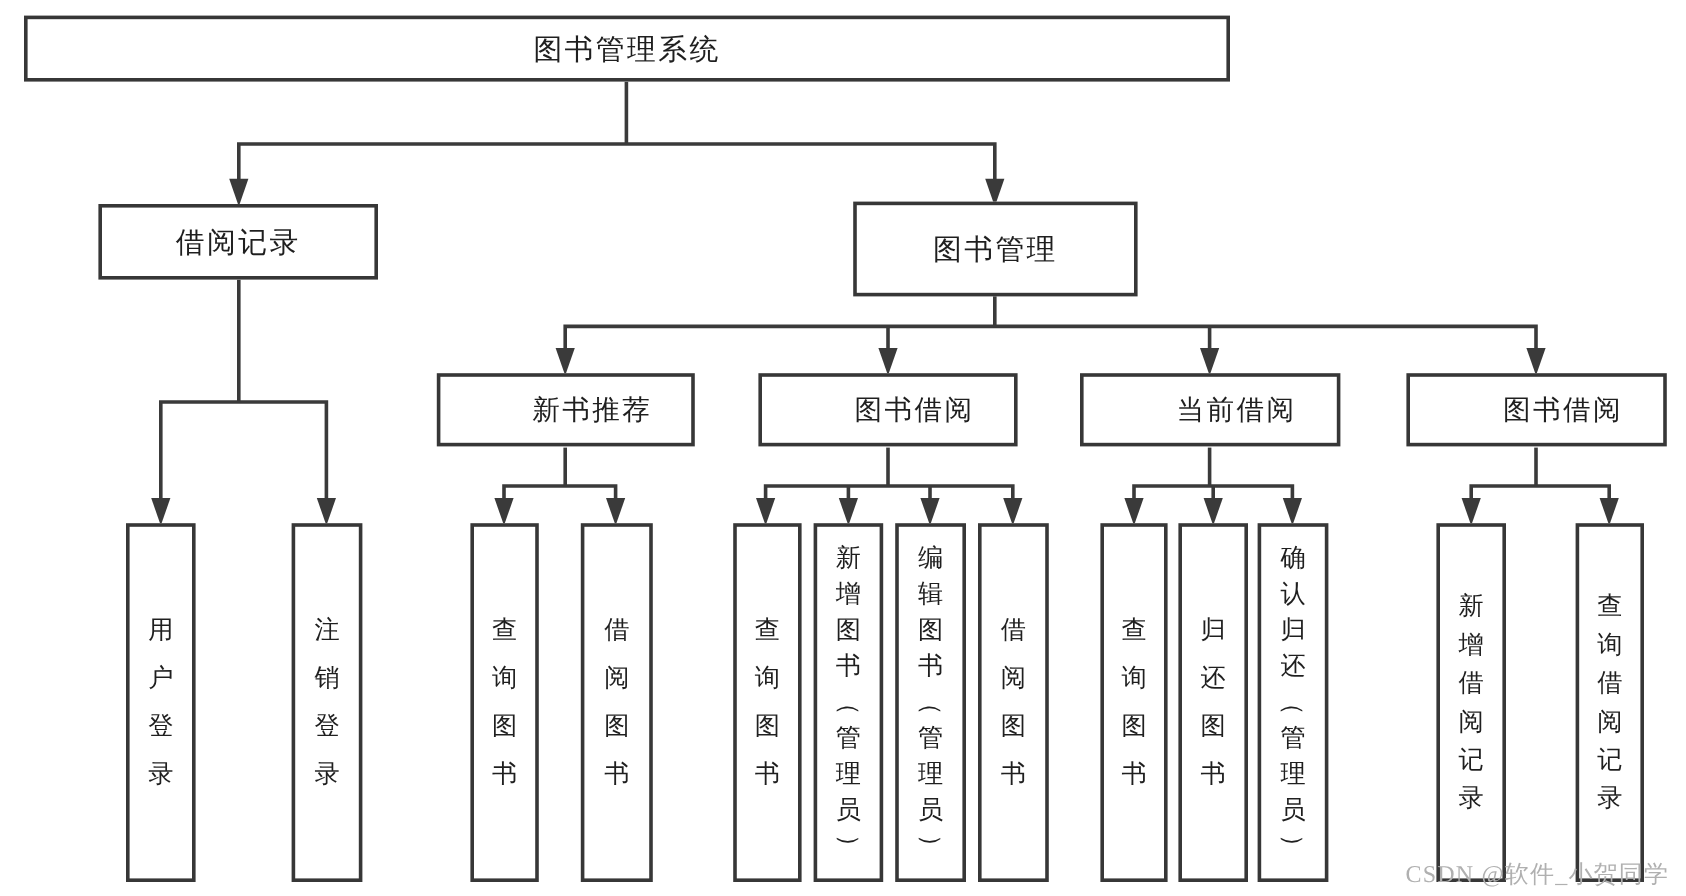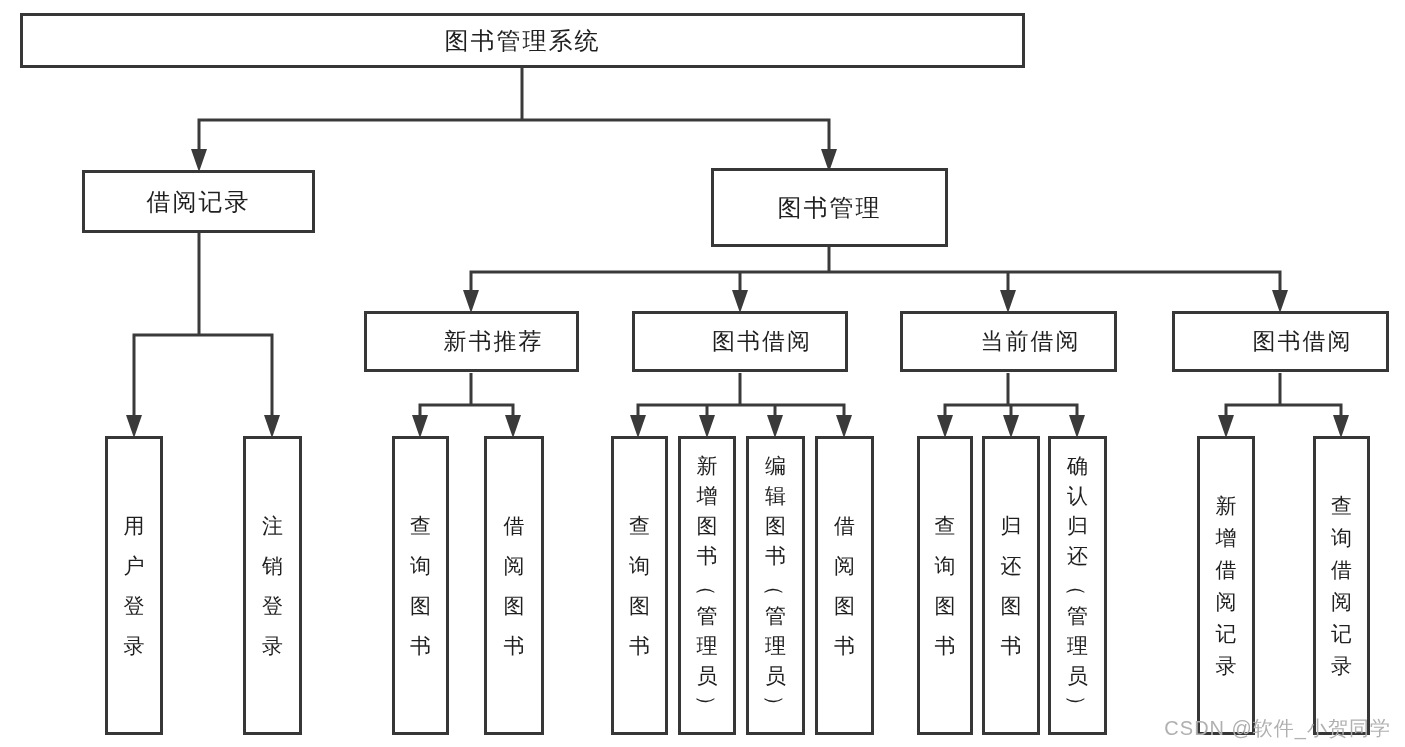--- a/index.html
+++ b/index.html
@@ -33,20 +33,21 @@
   .g6{gap:11px;}
   .g9{gap:9px;}
   .watermark{
     position:absolute;
     right:14px;bottom:5px;
     font-size:20px;
     color:#b0b0b0;
     letter-spacing:1px;
     z-index:2;
     white-space:nowrap;
+    font-family:Liberation Serif, serif;
   }
 </style>
 </head>
 <body>
 
 <div class="canvas">
 
   <svg class="connectors" width="1405" height="747" viewBox="0 0 1405 747">
     <g stroke="#3a3a3a" stroke-width="3" fill="none">
 

